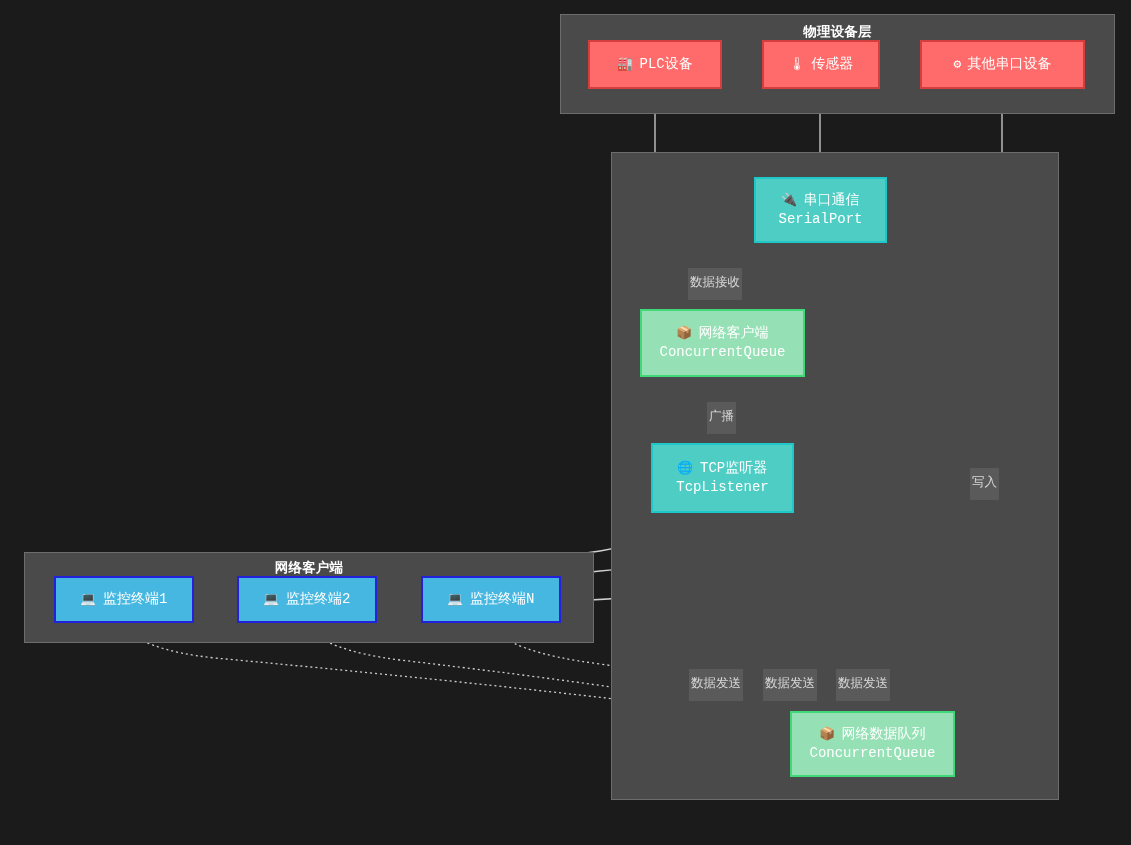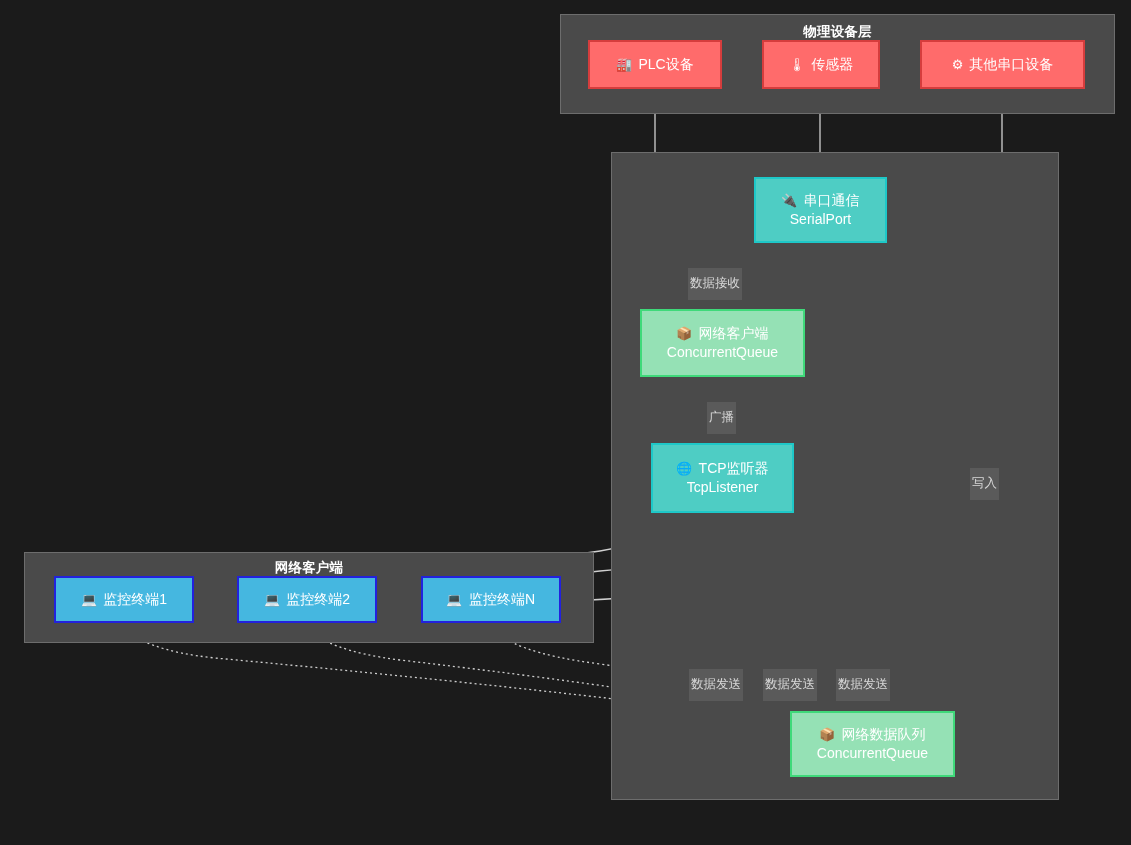--- a/index.html
+++ b/index.html
@@ -5,21 +5,21 @@
   html, body {
     margin: 0;
     padding: 0;
     background: #1b1b1b;
   }
   #canvas {
     position: relative;
     width: 1131px;
     height: 845px;
     background: #1b1b1b;
-    font-family: Liberation Sans, sans-serif;
+    font-family: Liberation Mono, monospace;
     overflow: hidden;
   }
   svg.edges {
     position: absolute;
     left: 0; top: 0;
     width: 1131px;
     height: 845px;
     pointer-events: none;
   }
   .group {

